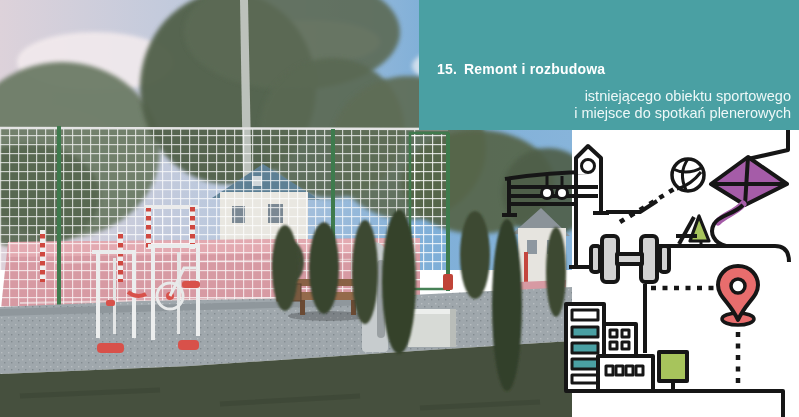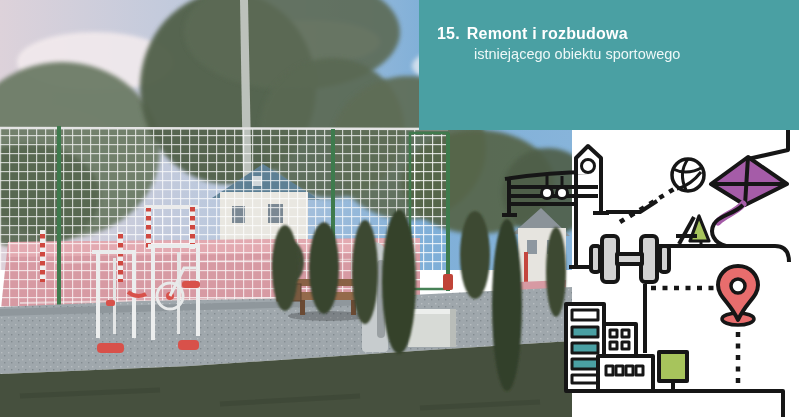--- a/index.html
+++ b/index.html
@@ -6,24 +6,24 @@
     --teal:#4AA0A3; --kite:#A55CA8; --pin:#E86D6D; --tree:#A7C45C;
     --metal:#D2D2D2; --ink:#161616;
   }
   html,body{margin:0;padding:0;background:#fff;}
   .stage{position:relative;width:799px;height:417px;overflow:hidden;background:#fff;
          font-family:"Liberation Sans",sans-serif;}
   .photo{position:absolute;left:0;top:0;width:572px;height:417px;overflow:hidden;}
   .photo svg{display:block;}
   .banner{position:absolute;left:419px;top:0;width:380px;height:130px;
           background:var(--teal);box-sizing:border-box;padding:25px 8px 0 18px;color:#fff;}
-  .banner-title{font-size:16px;font-weight:700;letter-spacing:.2px;white-space:nowrap;}
+  .banner-title{font-size:14px;font-weight:700;letter-spacing:.2px;white-space:nowrap;margin-top:36px;}
   .banner-title .num{margin-right:7px;}
-  .banner-sub{margin-left:37px;margin-top:3px;font-size:14.5px;line-height:17px;
-              color:#eef8f8;font-weight:400;}
+  .banner-sub{margin-left:37px;margin-top:11px;font-size:14.5px;line-height:17px;
+              color:#eef8f8;font-weight:400;text-align:right;}
   .icon-panel{position:absolute;left:572px;top:130px;width:227px;height:287px;background:#ffffff;}
   .icons{position:absolute;left:0;top:0;width:799px;height:417px;pointer-events:none;}
   
   .ln{fill:none;stroke:var(--ink);stroke-width:4;stroke-linejoin:round;stroke-linecap:butt;}
   .ln3{fill:none;stroke:var(--ink);stroke-width:3;stroke-linejoin:round;}
   .fw{fill:#fff;stroke:var(--ink);stroke-width:4;stroke-linejoin:round;}
   .fw3{fill:#fff;stroke:var(--ink);stroke-width:3;stroke-linejoin:round;}
   .gray{fill:var(--metal);stroke:var(--ink);stroke-width:4;stroke-linejoin:round;}
   .tealw{fill:var(--teal);stroke:var(--ink);stroke-width:3;stroke-linejoin:round;}
   .dash{fill:none;stroke:var(--ink);stroke-width:4.5;stroke-dasharray:5 6.5;}
@@ -186,20 +186,21 @@
       </g>
     </svg>
   </div>
 
   <div class="banner">
     <div class="banner-title">
       <span class="num">15.</span><span>Remont i rozbudowa</span>
     </div>
     <div class="banner-sub">
       <div>istniejącego obiektu sportowego</div>
+      <div>i miejsce do spotkań plenerowych</div>
     </div>
   </div>
 
   <div class="icon-panel"></div>
 
   <svg class="icons" viewBox="0 0 799 417">
 
     <g>
       <path class="ln" d="M505,179 Q555,171 600,172" stroke-width="5"></path>
       <line class="ln" x1="509" y1="177" x2="509" y2="215"></line>

